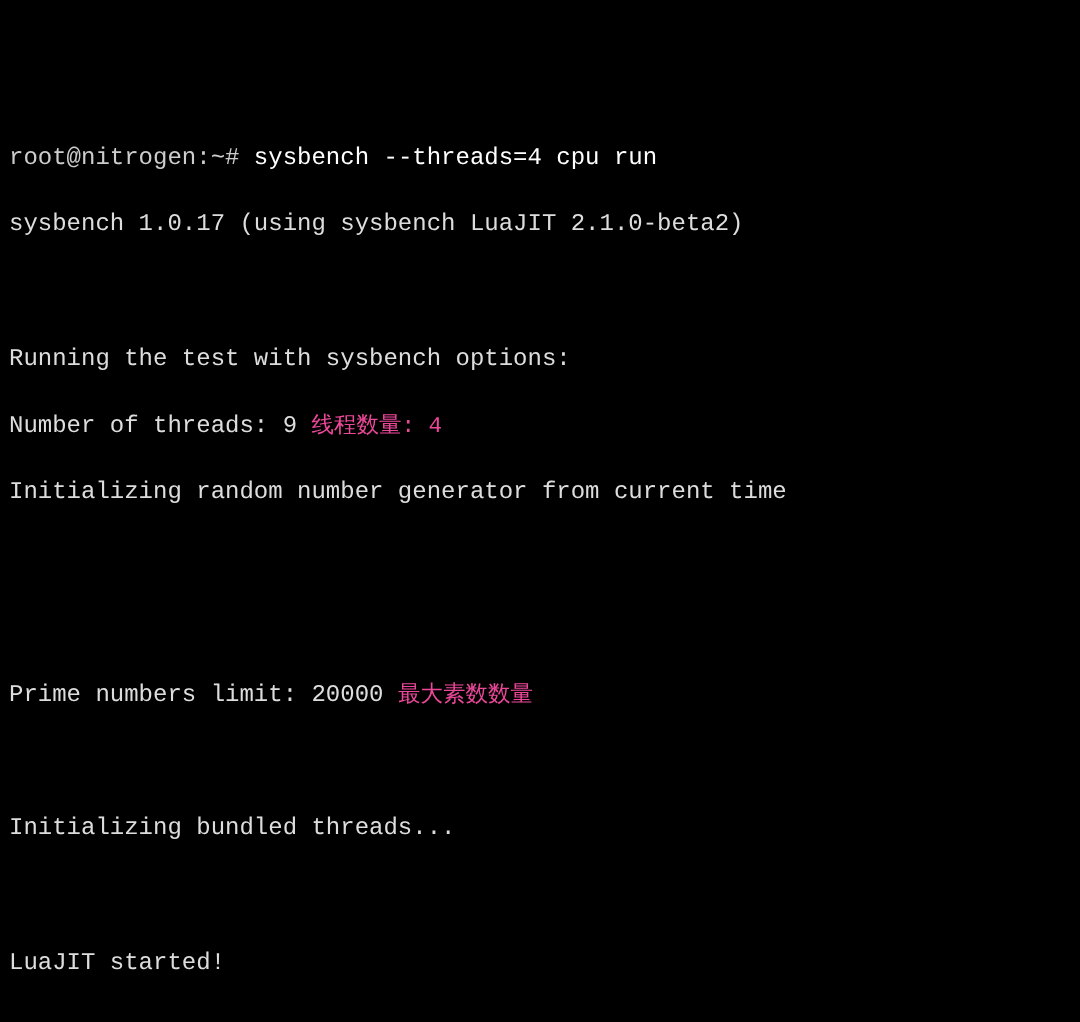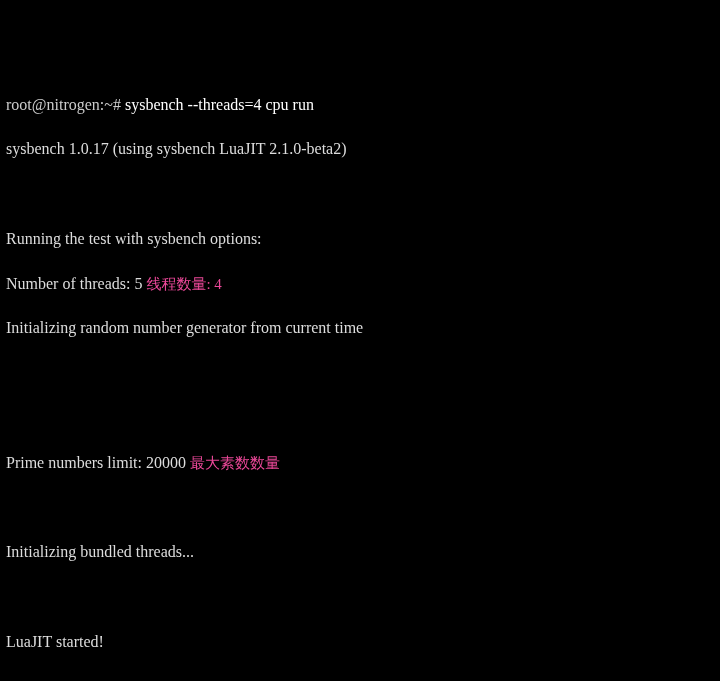--- a/index.html
+++ b/index.html
@@ -1,15 +1,15 @@
 <!DOCTYPE html>
 <html><head>
   <meta charset="utf-8">
   <style>
-    * { margin: 0; padding: 0; box-sizing: border-box; font-family: Liberation Serif, serif; }
+    * { margin: 0; padding: 0; box-sizing: border-box; }
     body {
       background: #000;
       color: #ddd;
       font-family: "Courier New", Consolas, monospace;
       font-size: 16px;
       line-height: 1.4;
       padding: 4px 6px;
       width: 720px;
       white-space: pre;
     }
@@ -20,21 +20,21 @@
   </style>
 </head>
 <body>
 
 
 
 <div class="row"><span class="prompt">root@nitrogen:~# </span><span class="cmd">sysbench --threads=4 cpu run</span></div>
 <div class="row">sysbench 1.0.17 (using sysbench LuaJIT 2.1.0-beta2)</div>
 <div class="row">&nbsp;</div>
 <div class="row">Running the test with sysbench options:</div>
-<div class="row"><span>Number of threads: 5</span> <span class="annot">线程数量: 4</span></div>
+<div class="row"><span>Number of threads: 9</span> <span class="annot">线程数量: 4</span></div>
 <div class="row">Initializing random number generator from current time</div>
 <div class="row">&nbsp;</div>
 <div class="row">&nbsp;</div>
 <div class="row"><span>Prime numbers limit: 20000</span> <span class="annot">最大素数数量</span></div>
 <div class="row">&nbsp;</div>
 <div class="row">Initializing bundled threads...</div>
 <div class="row">&nbsp;</div>
 <div class="row">LuaJIT started!</div>
 <div class="row">&nbsp;</div>
 

